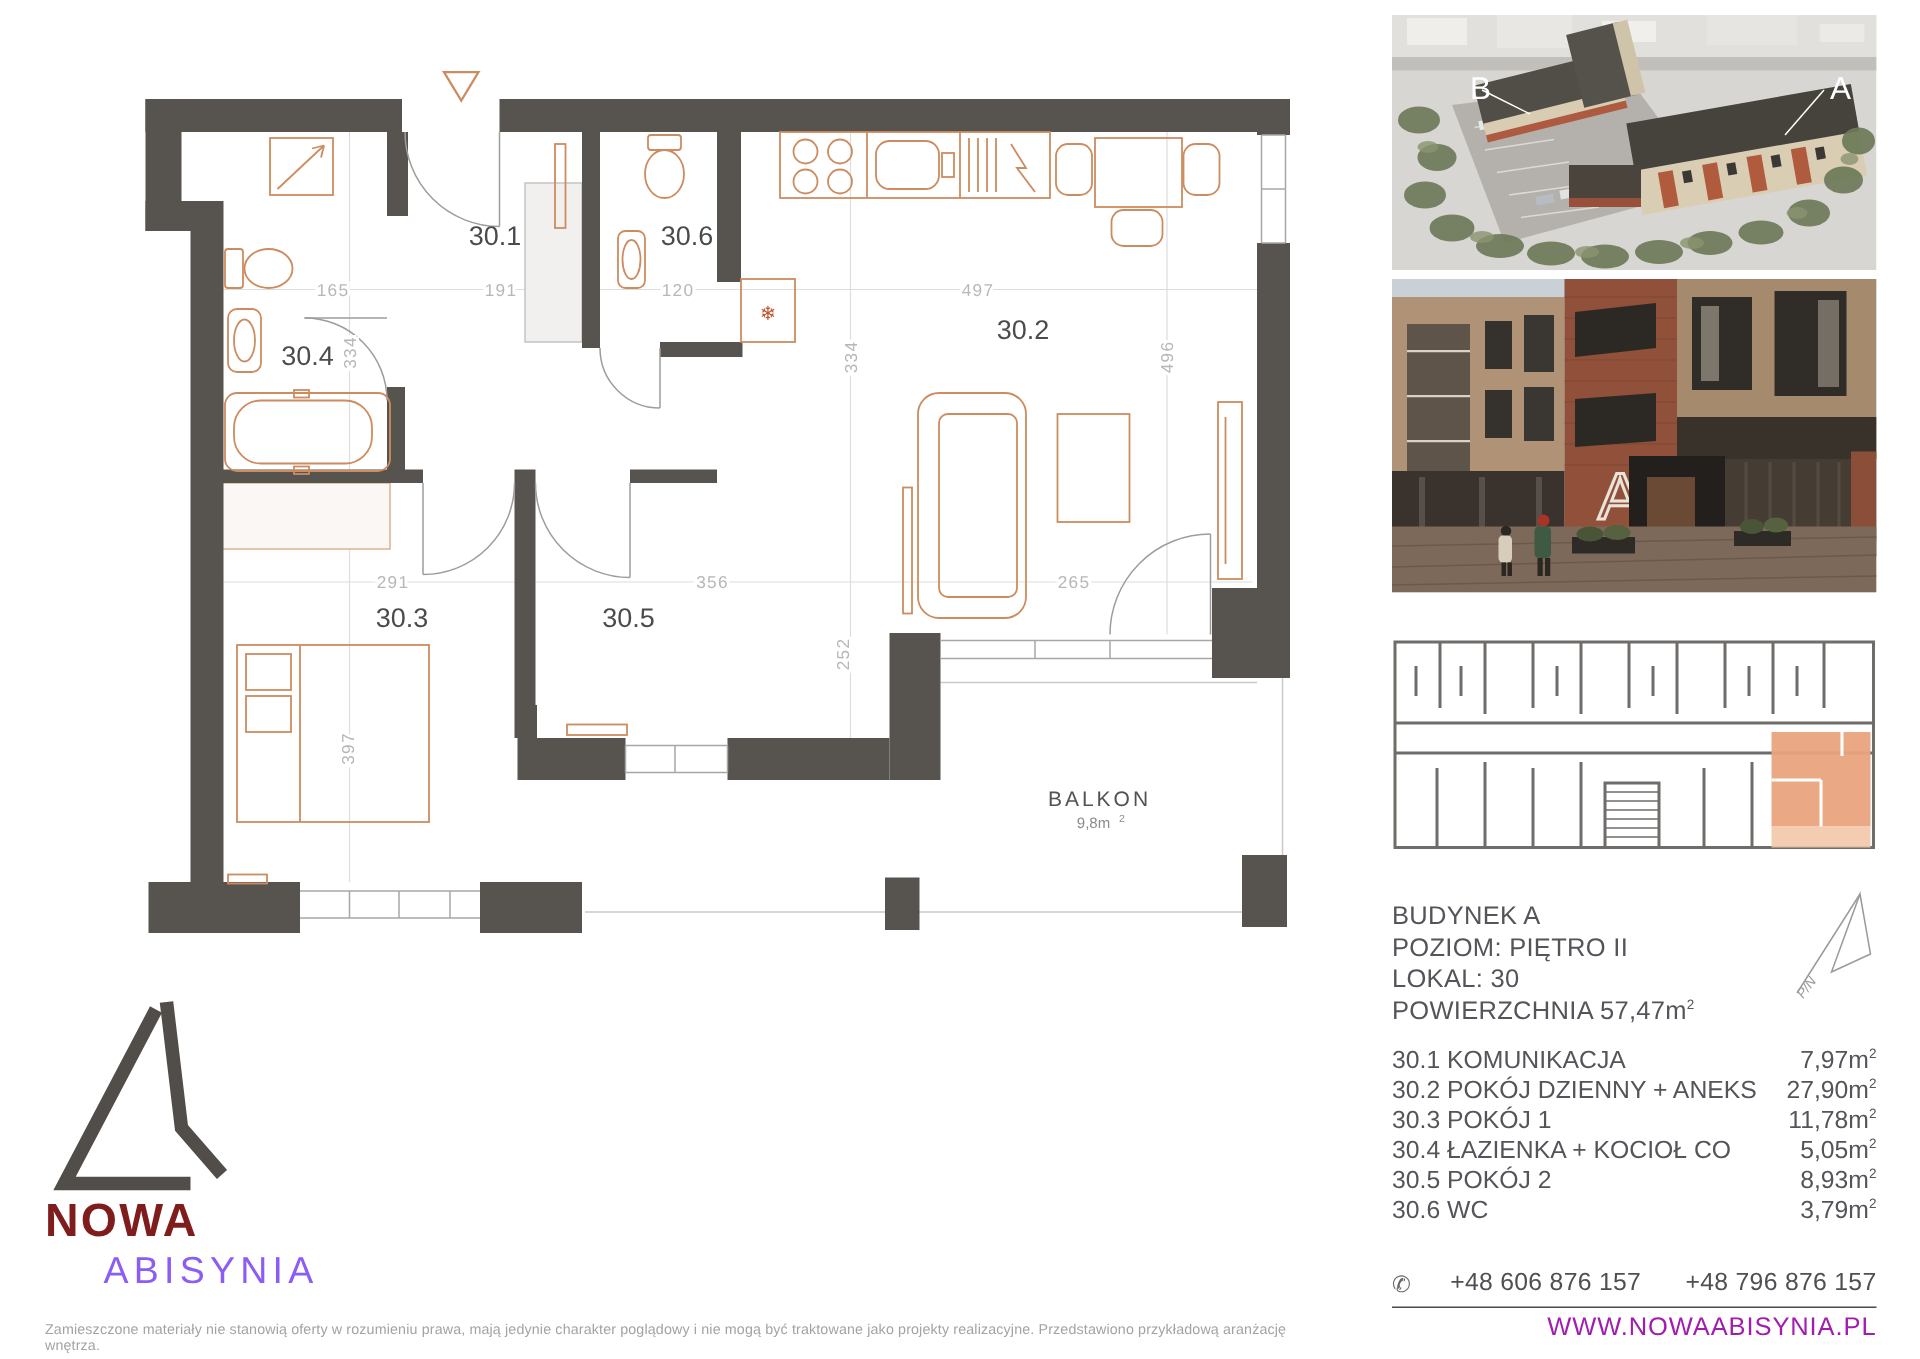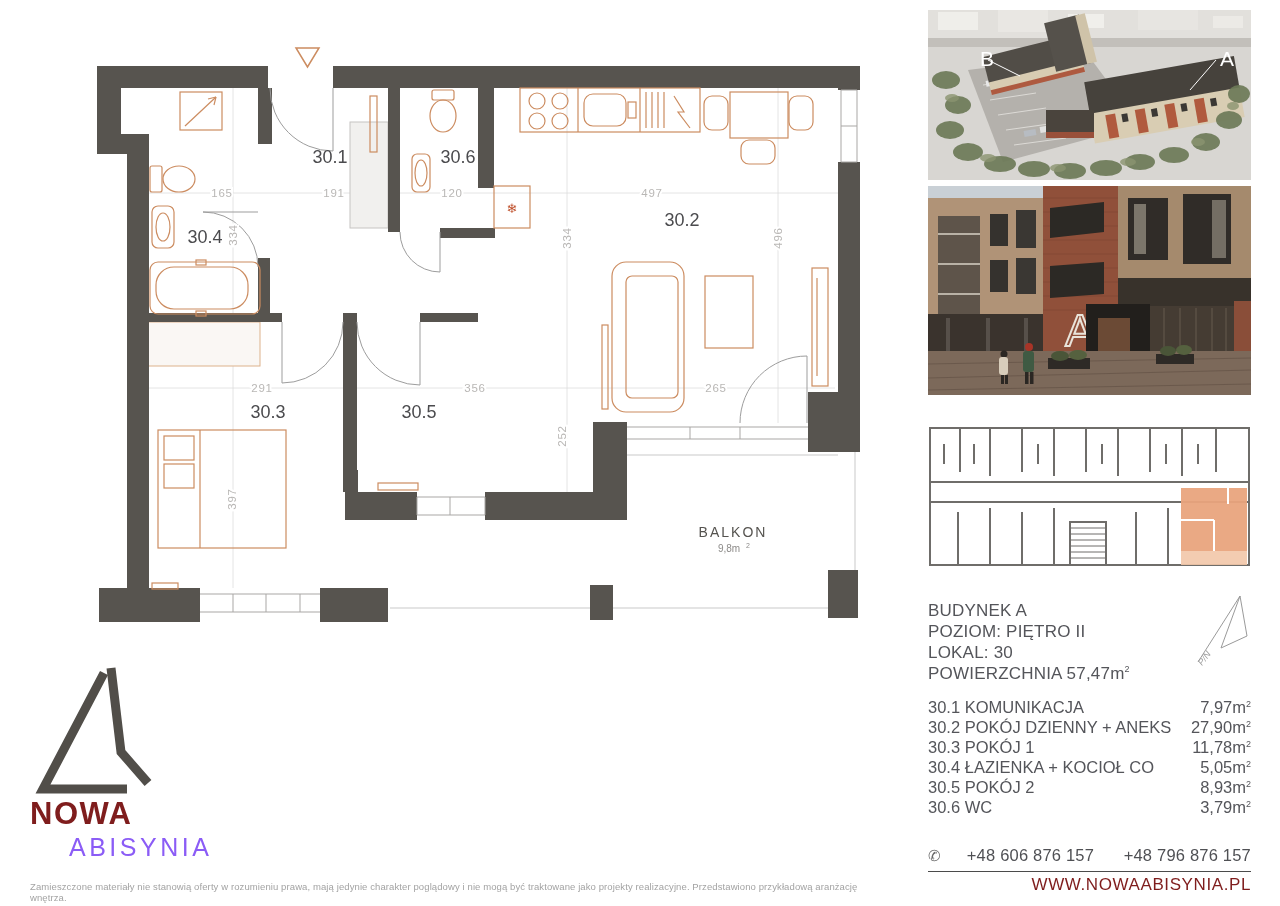--- a/index.html
+++ b/index.html
@@ -13,21 +13,21 @@
   .room-row{display:flex;justify-content:space-between;}
   .room-row .rname{white-space:nowrap;}
   .rarea{white-space:nowrap;}
   sup{font-size:9px;vertical-align:super;line-height:0;}
   .total-row{text-align:right;}
   .contact{left:928px;top:846px;width:323px;}
   .phone-row{display:flex;align-items:center;font-size:16.5px;color:#4f5054;letter-spacing:.2px;padding-bottom:6px;}
   .phone-row .p1{margin-left:26px;}
   .phone-row .p2{margin-left:auto;}
   .contact .rule{border-top:1.5px solid #4b4b4b;}
-  .website{margin-top:3px;text-align:right;font-size:17px;letter-spacing:.6px;color:#7f1d1d;}
+  .website{margin-top:3px;text-align:right;font-size:17px;letter-spacing:.6px;color:#a21caf;}
   .phone-ic{font-size:15px;color:#6a6a6a;}
   
   .brand-top{left:30px;top:796px;font-size:31px;font-weight:700;letter-spacing:1.5px;color:#7f1d1d;}
   .brand-bottom{left:30px;top:833px;font-size:25px;font-weight:400;letter-spacing:3.5px;color:#8b5cf6;margin-left:39px;}
   .disclaimer{left:30px;top:881px;width:860px;font-size:9.5px;color:#a3a3a3;letter-spacing:.1px;}
 </style>
 </head>
 <body>
 
 <div id="page">

